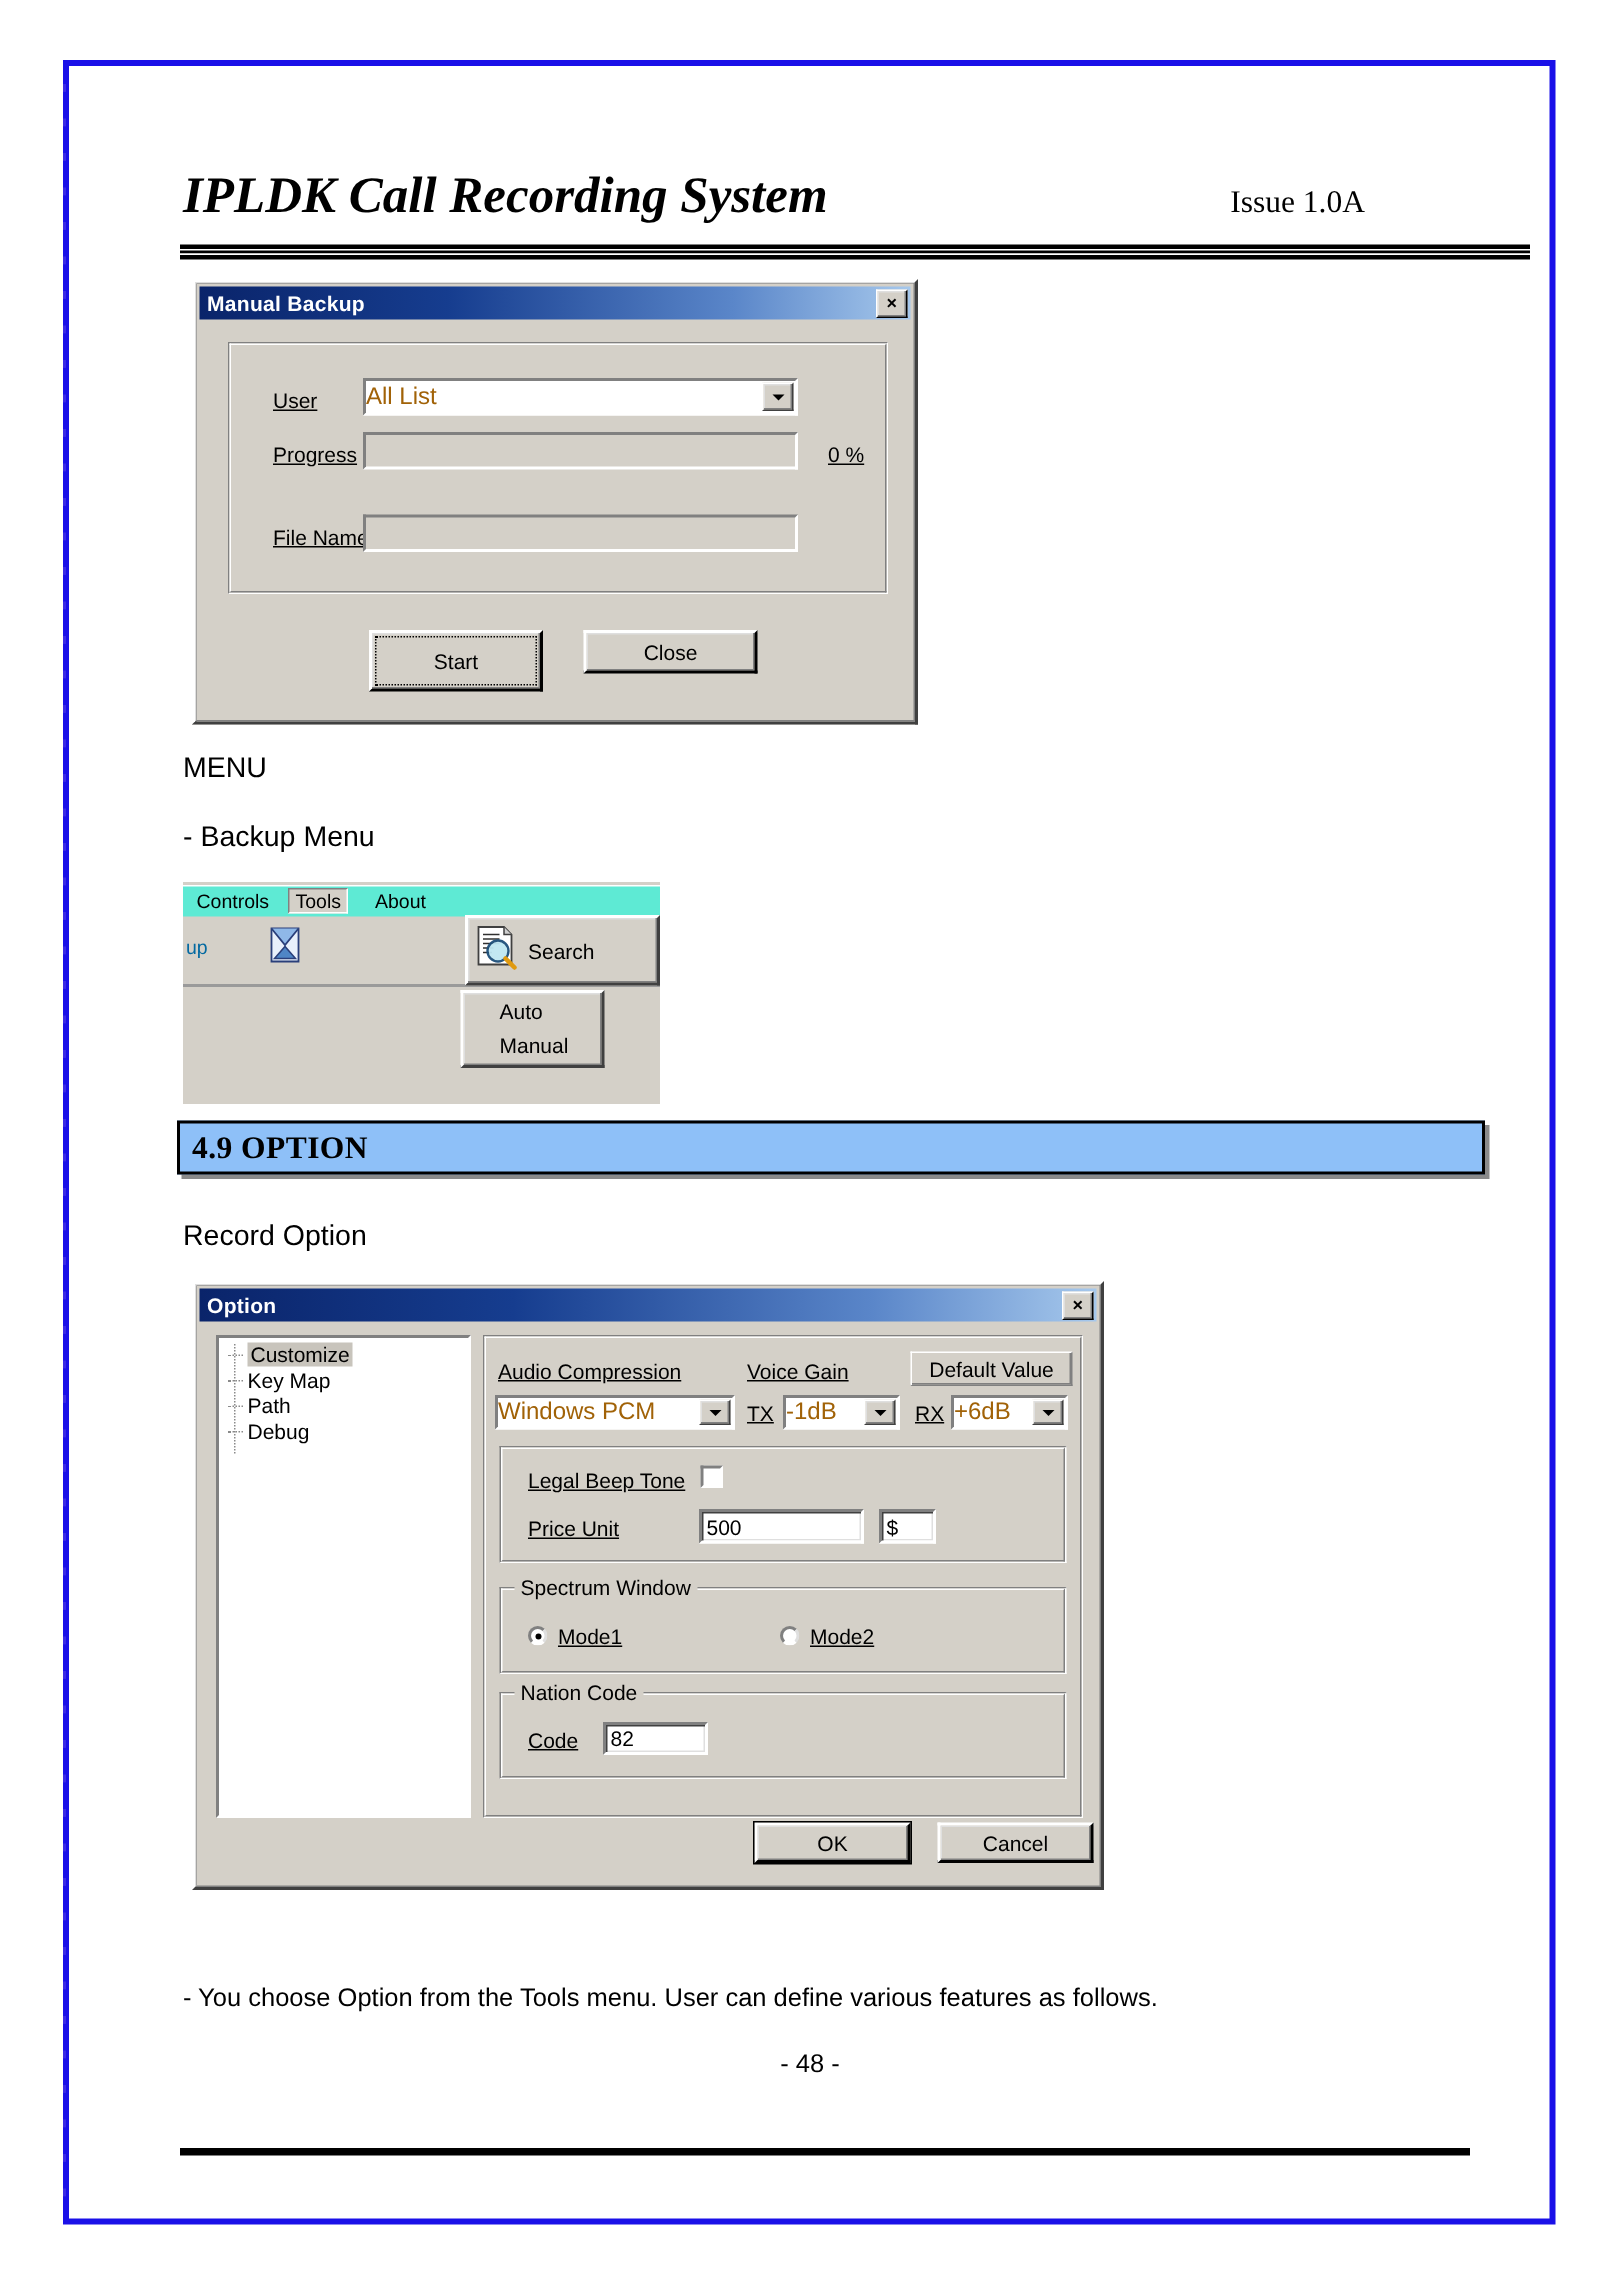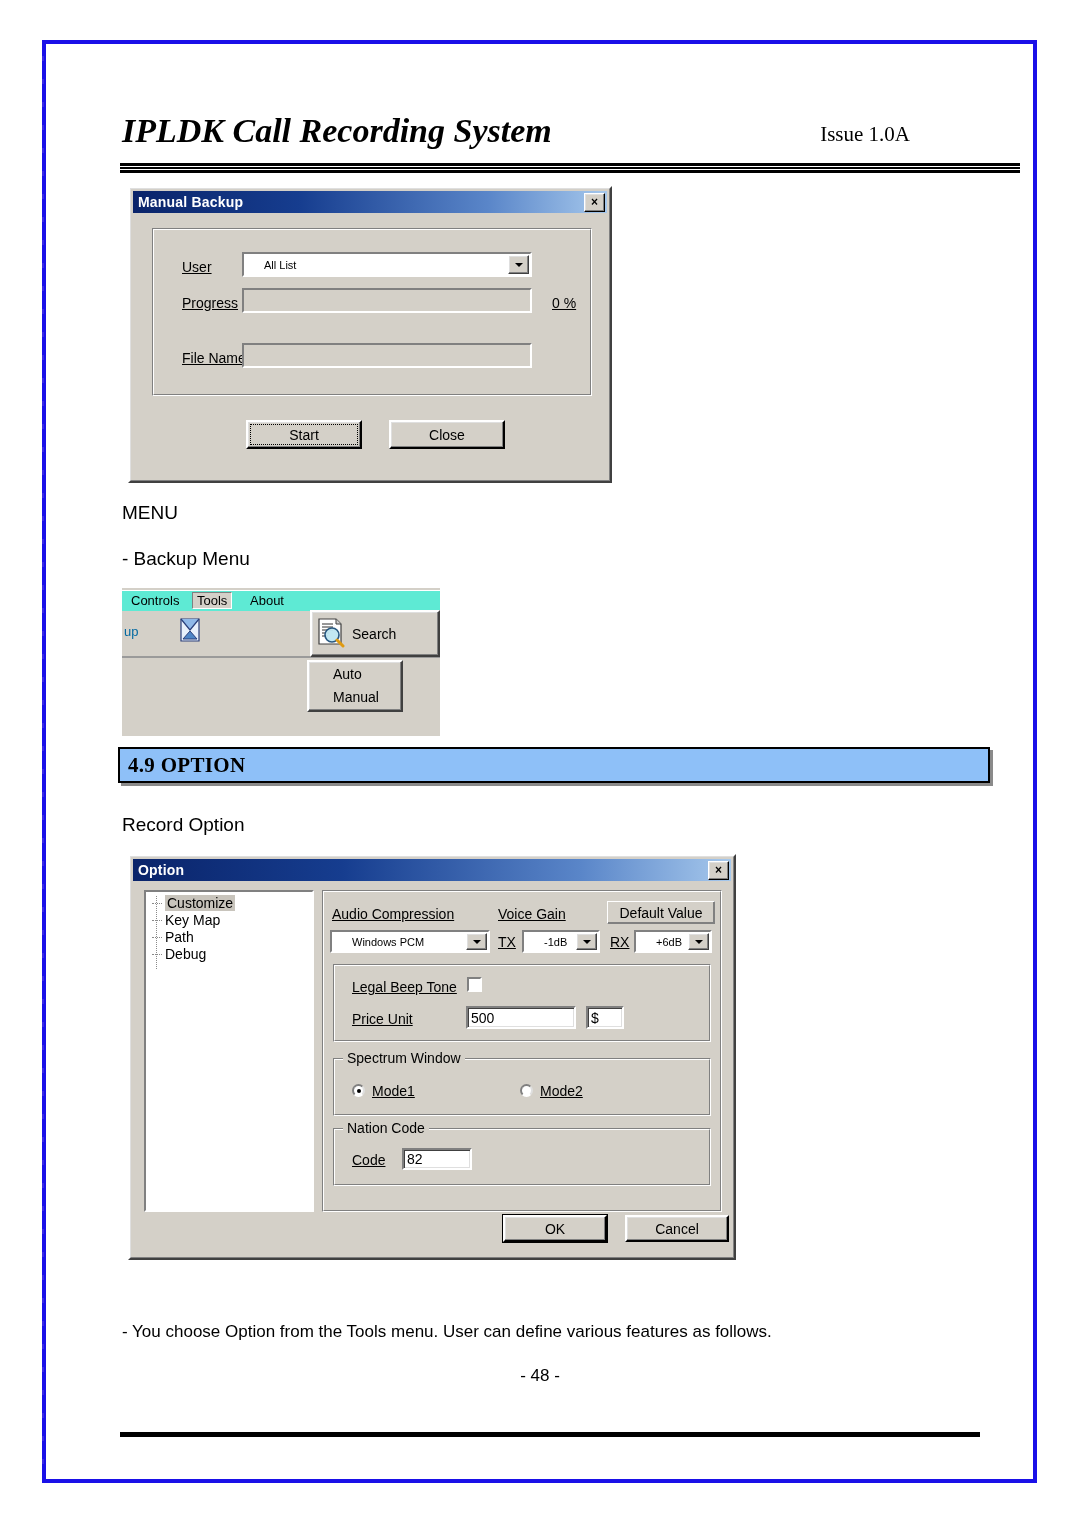--- a/index.html
+++ b/index.html
@@ -197,23 +197,23 @@
     position: absolute;
     background: #ffffff;
     border: 2px solid;
     border-color: #808080 #ffffff #ffffff #808080;
     box-sizing: border-box;
     display: flex;
     align-items: center;
   }
   .combo .ctext {
     flex: 1;
-    padding-left: 20px;
-    font-size: 11px;
-    color: #000000;
+    padding-left: 0;
+    font-size: 16px;
+    color: #a16207;
     white-space: nowrap;
     overflow: hidden;
   }
   .combo .arrow {
     width: 19px;
     align-self: stretch;
     margin: 1px 1px 1px 0;
     background: #d4d0c8;
     border: 1px solid;
     border-color: #ffffff #404040 #404040 #ffffff;
@@ -508,21 +508,21 @@
 
     <div class="lbl" style="left:52px; top:107px;">Progress</div>
     <div class="sunken field-gray" style="left:112px; top:100px; width:290px; height:25px;"></div>
     <div class="lbl" style="left:422px; top:107px;">0 %</div>
 
     <div class="lbl" style="left:52px; top:162px;">File Name</div>
     <div class="sunken field-gray" style="left:112px; top:155px; width:290px; height:25px;">
       <span class="txt"></span>
     </div>
 
-    <div class="btn focus-dots" style="left:116px; top:232px; width:116px; height:29px;">Start</div>
+    <div class="btn focus-dots" style="left:116px; top:232px; width:116px; height:41px;">Start</div>
     <div class="btn" style="left:259px; top:232px; width:116px; height:29px;">Close</div>
   </div>
 
   <div class="body-text" style="left:122px; top:502px;">MENU</div>
   <div class="body-text" style="left:122px; top:548px;">- Backup Menu</div>
 
   <div class="menu-shot">
 
     <div class="toolbar-strip">
       <span class="tb-label">up</span>

